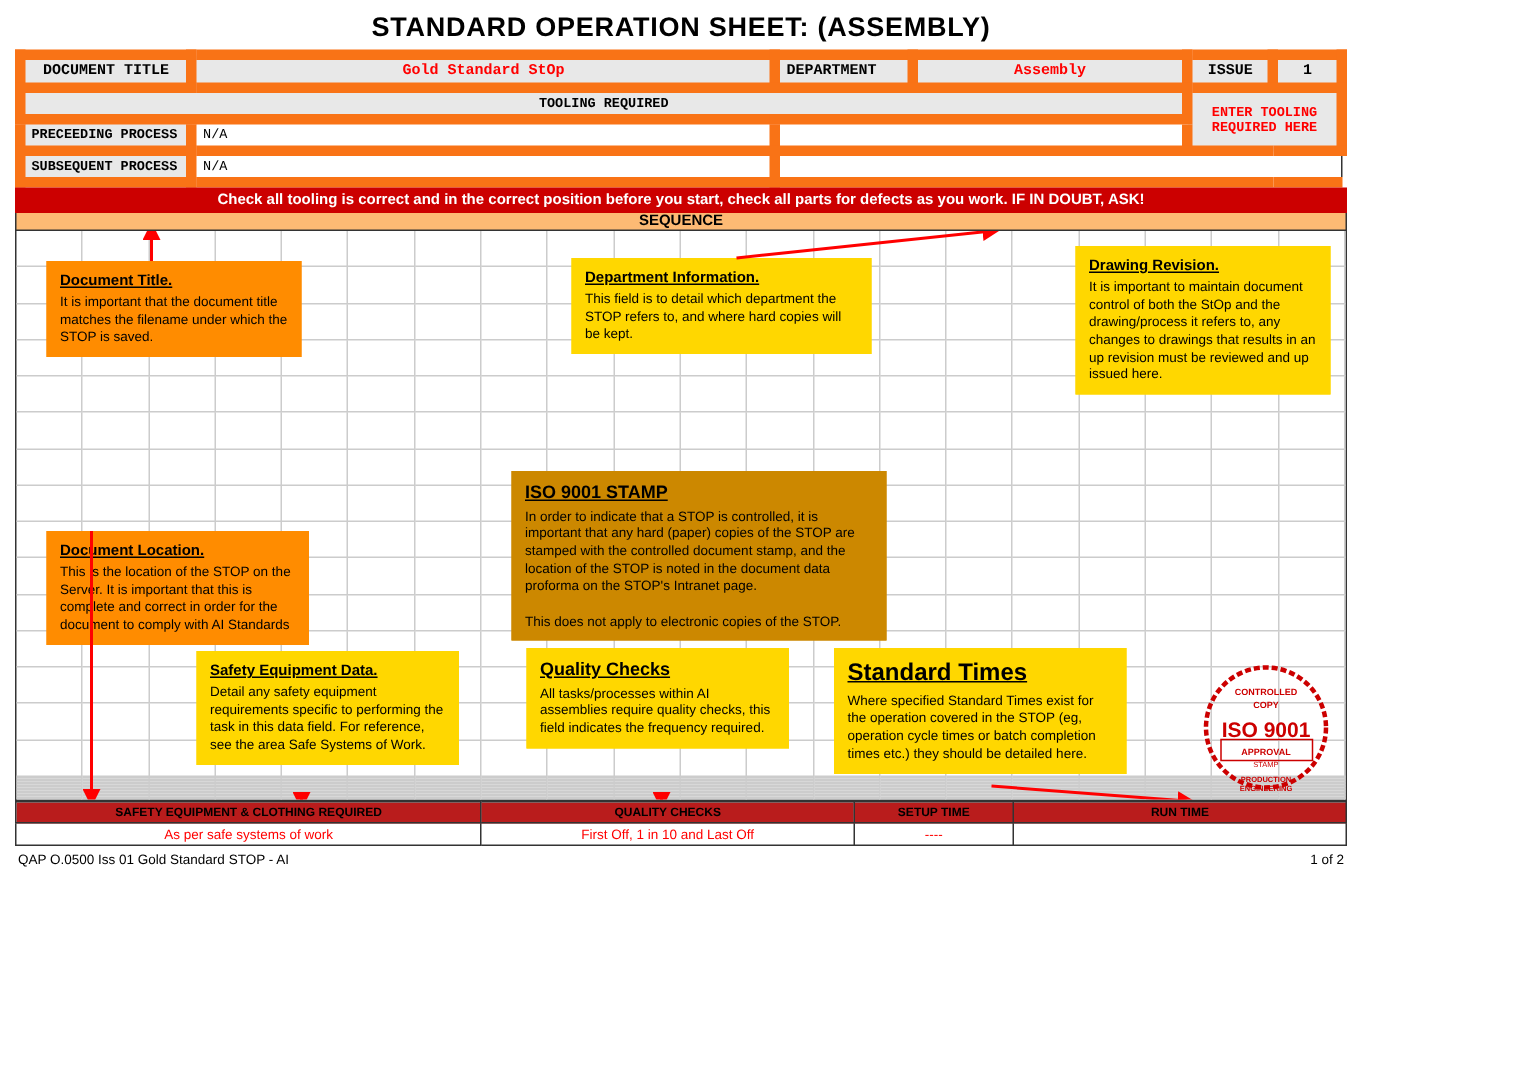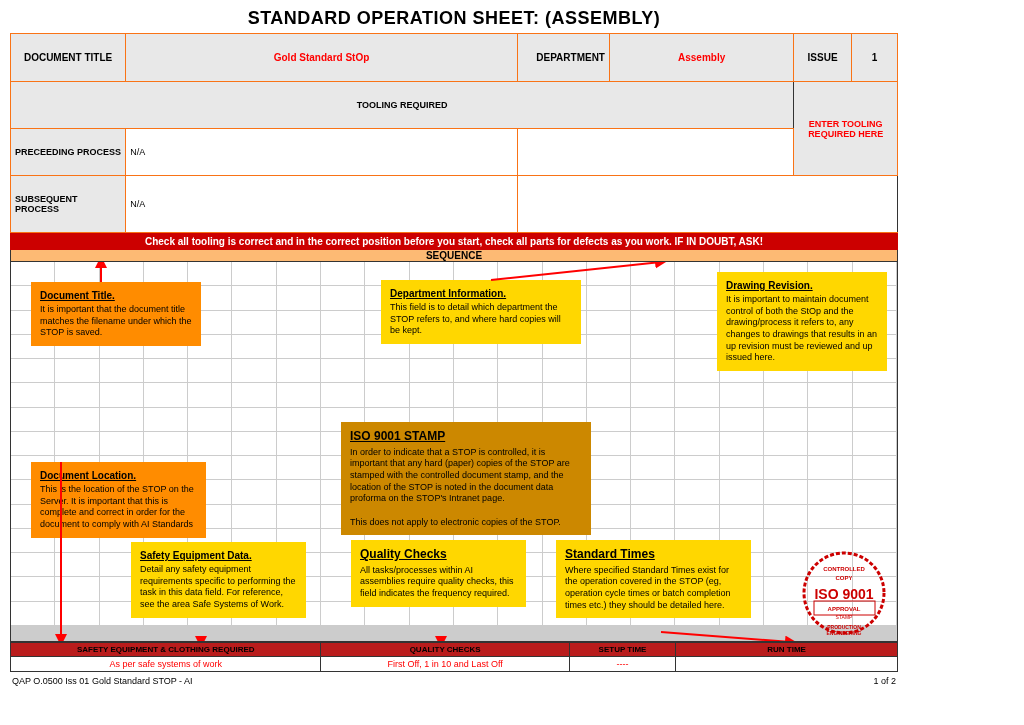--- a/index.html
+++ b/index.html
@@ -28,23 +28,24 @@
       letter-spacing: 0.5px;
     }
 
     
     .header-table {
       width: 100%;
       border-collapse: collapse;
       border: 1px solid #333;
     }
     .header-table td, .header-table th {
-      border: 1px solid #f97316;
-      padding: 18px 4px;
+      border: 7px solid #f97316;
+      padding: 2px 4px;
       font-size: 10px;
+      font-family: Liberation Mono, monospace;
     }
     .header-row-1 td {
       background: #e8e8e8;
     }
     .doc-title-label {
       font-size: 9px;
       font-weight: bold;
       text-align: center;
       background: #e8e8e8;
       width: 100px;
@@ -52,21 +53,21 @@
     .doc-title-value {
       font-size: 16px;
       font-weight: bold;
       color: red;
       text-align: center;
       width: 340px;
     }
     .dept-label {
       font-size: 9px;
       font-weight: bold;
-      text-align: right;
+      text-align: left;
       background: #e8e8e8;
       width: 80px;
     }
     .dept-value {
       font-size: 13px;
       font-weight: bold;
       color: red;
       text-align: center;
       width: 160px;
     }
@@ -901,21 +902,21 @@
       <span class="box-title">Safety Equipment Data.</span>
       <span>Detail any safety equipment requirements specific to performing the task in this data field. For reference, see the area Safe Systems of Work.</span>
     </div>
 
     <div class="annotation-box yellow" style="left:340px; top:278px; width:175px;">
       <span class="box-title" style="font-size:12px;">Quality Checks</span>
       <span>All tasks/processes within AI assemblies require quality checks, this field indicates the frequency required.</span>
     </div>
 
     <div class="annotation-box yellow" style="left:545px; top:278px; width:195px;">
-      <span class="box-title" style="font-size:12px;">Standard Times</span>
+      <span class="box-title" style="font-size:16px;">Standard Times</span>
       <span>Where specified Standard Times exist for the operation covered in the STOP (eg, operation cycle times or batch completion times etc.) they should be detailed here.</span>
     </div>
 
     <div style="position:absolute; right:10px; bottom:5px; width:85px; height:85px;">
       <svg width="85" height="85" viewBox="0 0 85 85" xmlns="http://www.w3.org/2000/svg">
         <circle cx="42" cy="42" r="40" fill="none" stroke="#cc0000" stroke-width="3" stroke-dasharray="4,2"></circle>
         <text x="42" y="20" text-anchor="middle" font-size="6" fill="#cc0000" font-weight="bold">CONTROLLED</text>
         <text x="42" y="29" text-anchor="middle" font-size="6" fill="#cc0000" font-weight="bold">COPY</text>
         <text x="42" y="48" text-anchor="middle" font-size="14" fill="#cc0000" font-weight="bold">ISO 9001</text>
         <rect x="12" y="50" width="61" height="14" fill="none" stroke="#cc0000" stroke-width="1"></rect>

